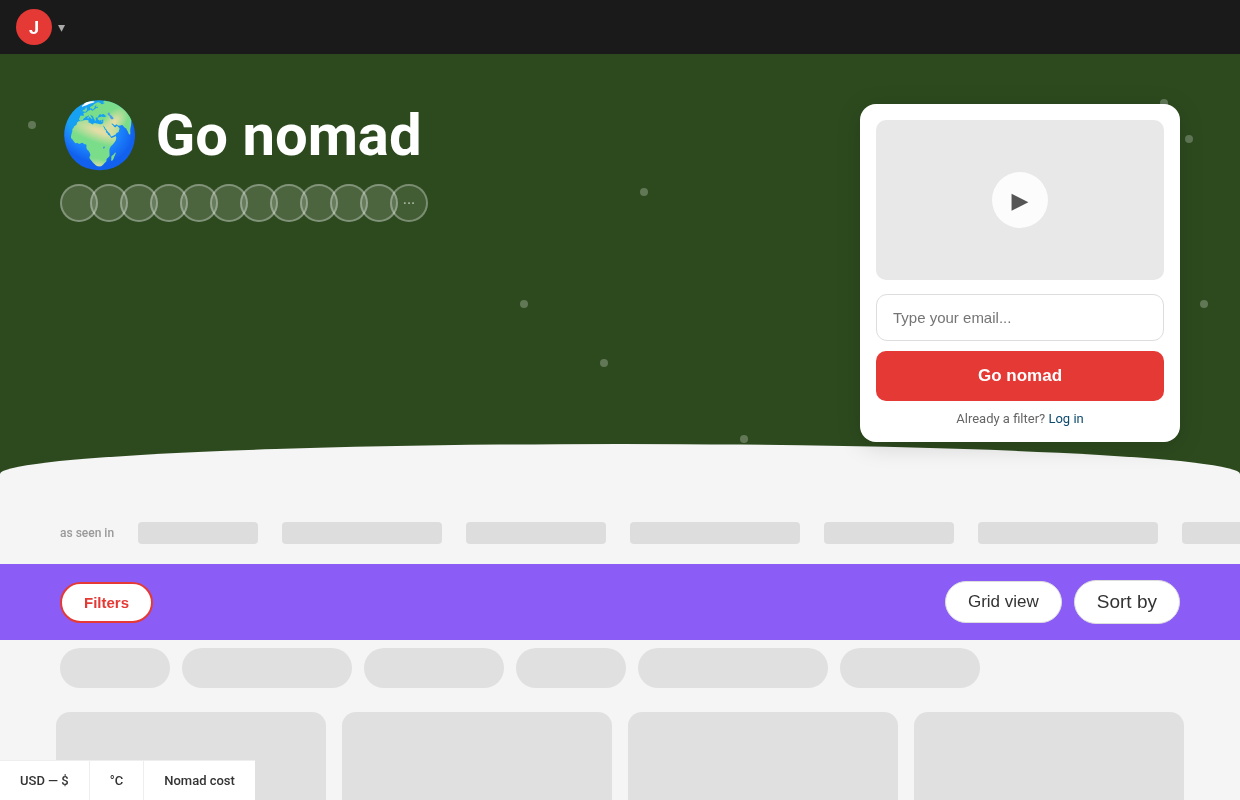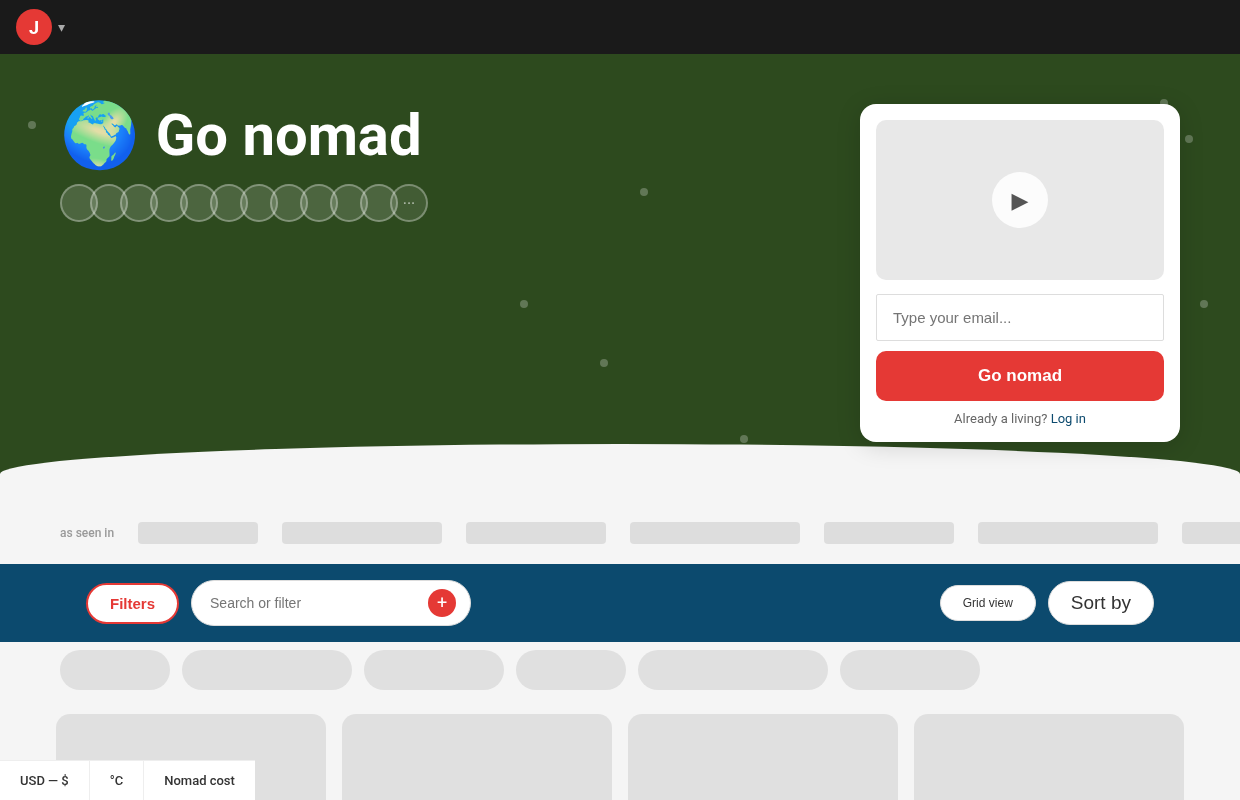--- a/index.html
+++ b/index.html
@@ -160,21 +160,21 @@
       align-items: center;
       justify-content: center;
       font-size: 22px;
       color: #555;
       cursor: pointer;
     }
     .email-input {
       width: 100%;
       padding: 14px 16px;
       border: 1.5px solid #ddd;
-      border-radius: 2px;
+      border-radius: 11px;
       font-size: 15px;
       color: #999;
       margin-bottom: 10px;
       outline: none;
     }
     .go-nomad-btn {
       width: 100%;
       background: #e53935;
       color: white;
       border: none;
@@ -214,22 +214,22 @@
     }
     .media-logo-skeleton {
       height: 22px;
       background: #ddd;
       border-radius: 4px;
       flex-shrink: 0;
     }
 
     
     .filters-bar {
-      background: #0c4a6e;
-      padding: 16px 86px;
+      background: #8b5cf6;
+      padding: 16px 60px;
       display: flex;
       align-items: center;
       gap: 12px;
       position: relative;
       z-index: 1;
     }
     .filters-btn {
       background: white;
       border: 2px solid #e53935;
       color: #e53935;
@@ -273,21 +273,21 @@
       cursor: pointer;
       flex-shrink: 0;
       line-height: 1;
     }
     .spacer { flex: 1; }
     .grid-view-btn {
       background: white;
       border: 1.5px solid #ddd;
       border-radius: 24px;
       padding: 10px 22px;
-      font-size: 12px;
+      font-size: 17px;
       font-weight: 500;
       cursor: pointer;
       color: #333;
     }
     .sort-by-btn {
       background: white;
       border: 1.5px solid #ddd;
       border-radius: 24px;
       padding: 10px 22px;
       font-size: 19px;
@@ -395,44 +395,40 @@
     </div>
   </div>
 
   <div class="signup-card">
     <div class="video-thumb">
       <div class="play-btn">▶</div>
     </div>
     <input class="email-input" type="email" placeholder="Type your email..." style="">
     <button class="go-nomad-btn">Go nomad</button>
     <p class="member-text">
-      <span>Already a living?</span>
+      <span>Already a filter?</span>
       <a href="#">Log in</a>
     </p>
   </div>
 </section>
 
 <div class="as-seen-in">
   <span class="as-seen-label">as seen in</span>
   <div class="media-logo-skeleton" style="width:120px"></div>
   <div class="media-logo-skeleton" style="width:160px"></div>
   <div class="media-logo-skeleton" style="width:140px"></div>
   <div class="media-logo-skeleton" style="width:170px"></div>
   <div class="media-logo-skeleton" style="width:130px"></div>
   <div class="media-logo-skeleton" style="width:180px"></div>
   <div class="media-logo-skeleton" style="width:150px"></div>
 
 </div>
 
 <div class="filters-bar">
   <button class="filters-btn">Filters</button>
-  <div class="search-filter-wrap">
-    <input class="search-filter-input" type="text" placeholder="Search or filter" style="">
-    <div class="add-filter-btn">+</div>
-  </div>
   <div class="spacer"></div>
   <button class="grid-view-btn">Grid view</button>
   <button class="sort-by-btn">Sort by</button>
 </div>
 
 <div class="filter-tags-row">
   <div class="filter-tag-skeleton" style="width:110px"></div>
   <div class="filter-tag-skeleton" style="width:170px"></div>
   <div class="filter-tag-skeleton" style="width:140px"></div>
   <div class="filter-tag-skeleton" style="width:110px"></div>

